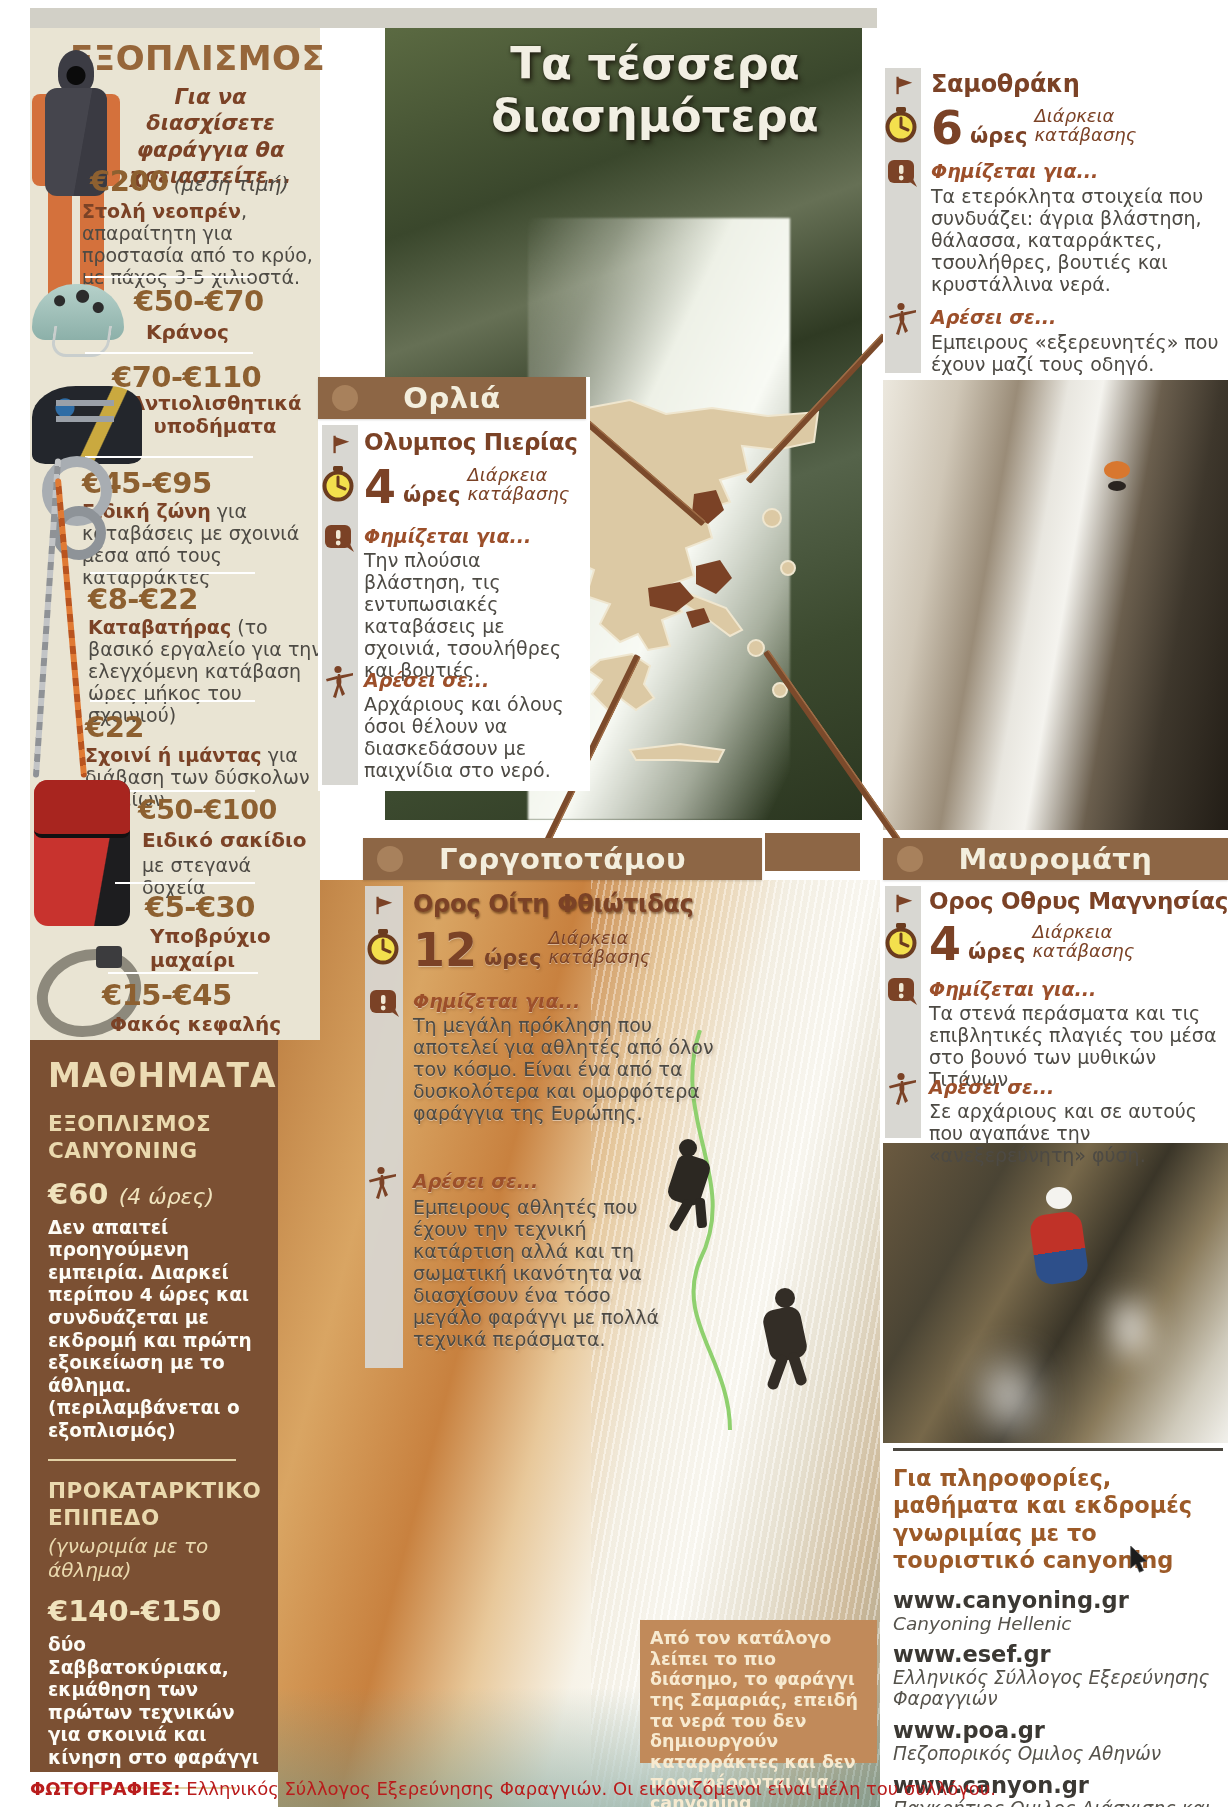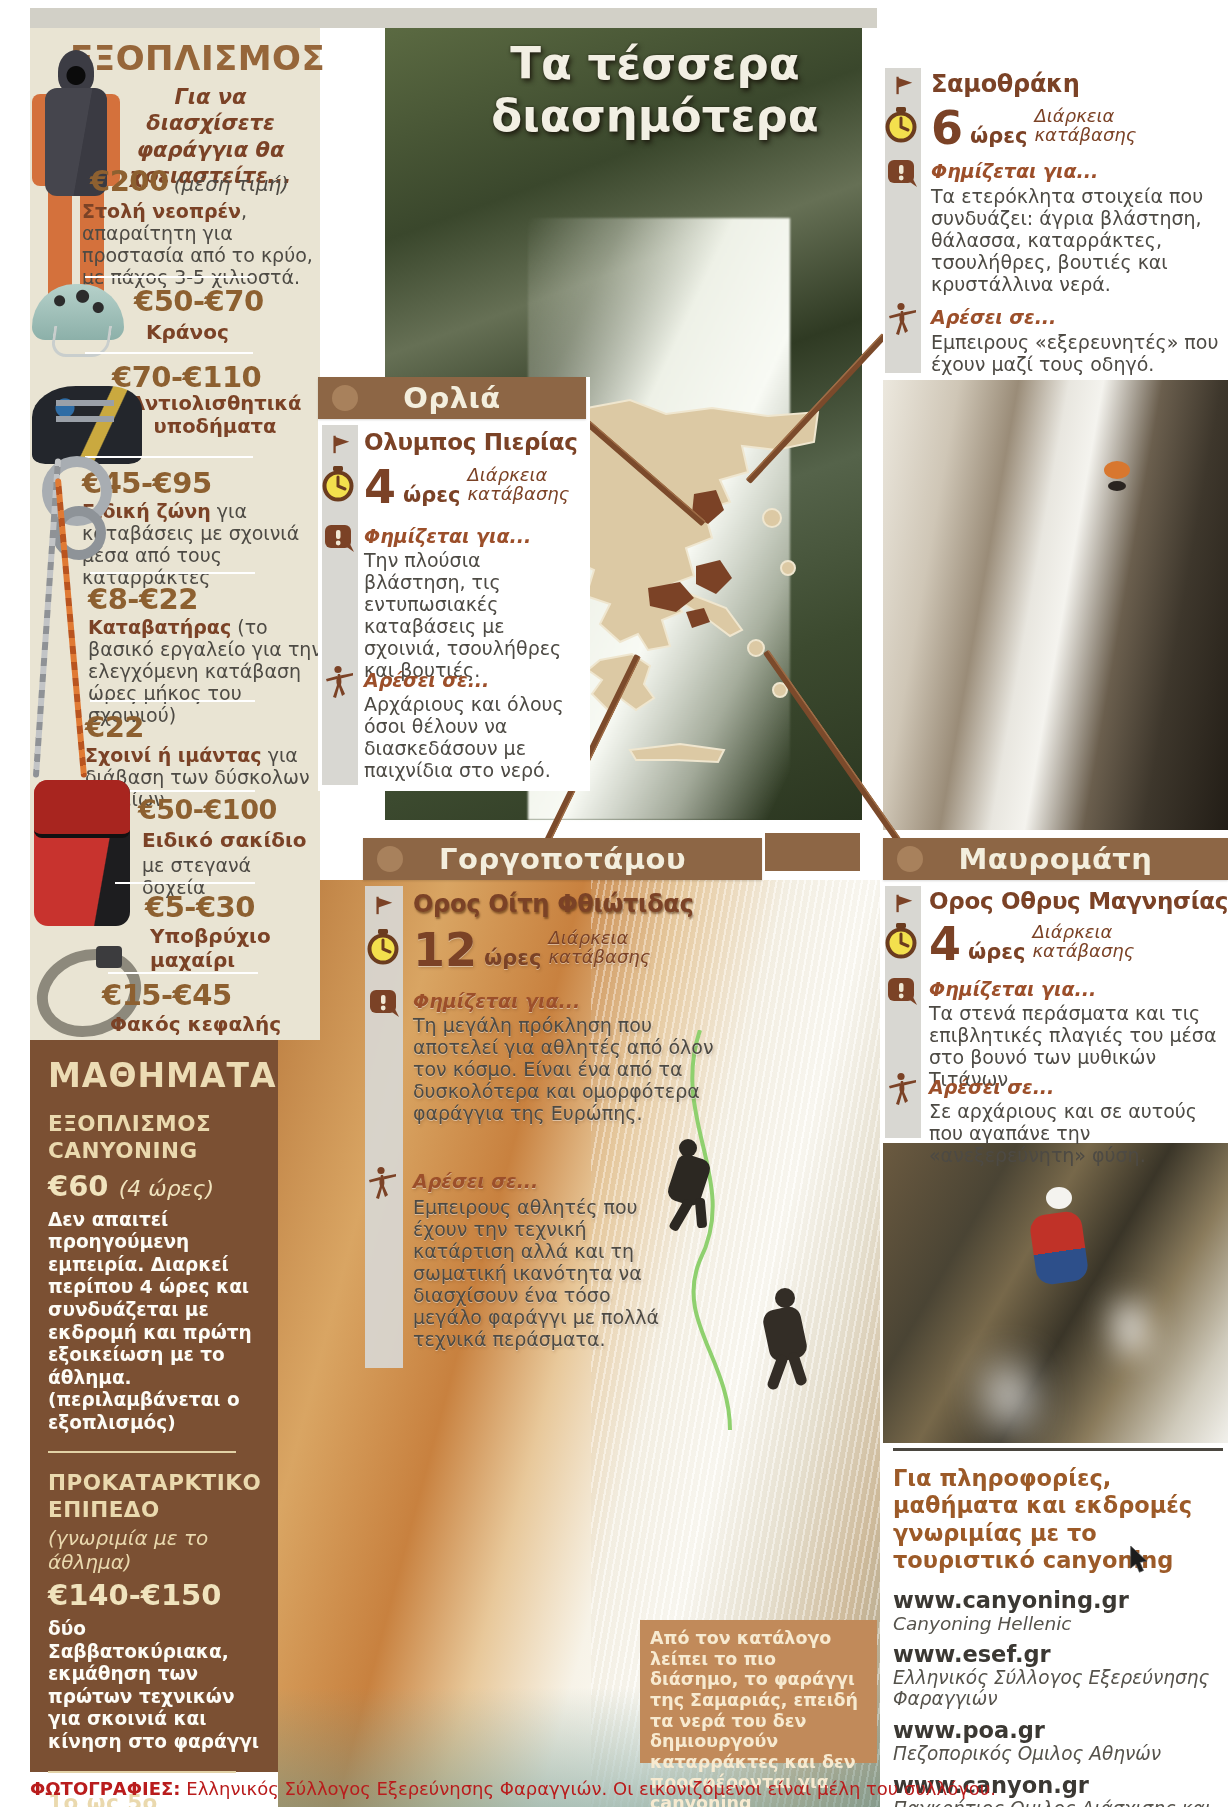--- a/index.html
+++ b/index.html
@@ -36,21 +36,21 @@
     text-shadow:2px 3px 5px rgba(25,20,10,.85),0 0 2px rgba(25,20,10,.6)}
   
   #equip{left:30px;top:28px;width:290px;height:1012px;background:var(--panel-cream)}
   .eq-title{font-weight:bold;font-size:34px;color:#96663a;letter-spacing:.5px;text-align:center}
   .eq-intro{font-style:italic;font-weight:bold;color:var(--accent-brown);font-size:21px;line-height:1.25;text-align:center}
   
   #lessons{left:30px;top:1040px;width:248px;height:732px;background:var(--lessons-brown);padding:14px 16px 10px 18px}
   .ls-title{color:#ecdcb4;font-weight:bold;font-size:33px;text-align:left;letter-spacing:1px;margin:2px 0 16px}
   .ls-head{color:#ead9ae;font-weight:bold;font-size:21.5px;line-height:1.25;letter-spacing:.5px}
   .ls-note{color:#ead9ae;font-style:italic;font-size:20px;margin-top:2px}
-  .ls-price{color:#f0e3bd;font-weight:bold;font-size:29px;margin-top:4px}
+  .ls-price{color:#f0e3bd;font-weight:bold;font-size:29px;margin-top:12px}
   .ls-pnote{color:#f0e3bd;font-style:italic;font-size:22px;font-weight:normal}
   .ls-body{color:#fdfcf6;font-weight:bold;font-size:18.5px;line-height:1.22;margin-top:6px}
   .ls-div{height:2px;background:#e2d2a6;width:88%;margin:17px 0}
   
   #topPhoto{left:385px;top:28px;width:477px;height:792px;
     background:linear-gradient(160deg,#5b6a42 0%,#3a472c 22%,#667055 34%,#2f3a23 48%,#55634a 62%,#3c4a2f 80%,#2b3620 100%);}
   #topPhoto .falls{position:absolute;left:30%;top:24%;width:55%;height:76%;
     background:linear-gradient(115deg,transparent 0%,rgba(244,246,238,.35) 18%,#eef1e7 38%,#f8faf4 58%,rgba(238,241,231,.6) 78%,transparent 96%);
     filter:blur(1px)}
   #rightPhoto{left:883px;top:380px;width:345px;height:450px;

